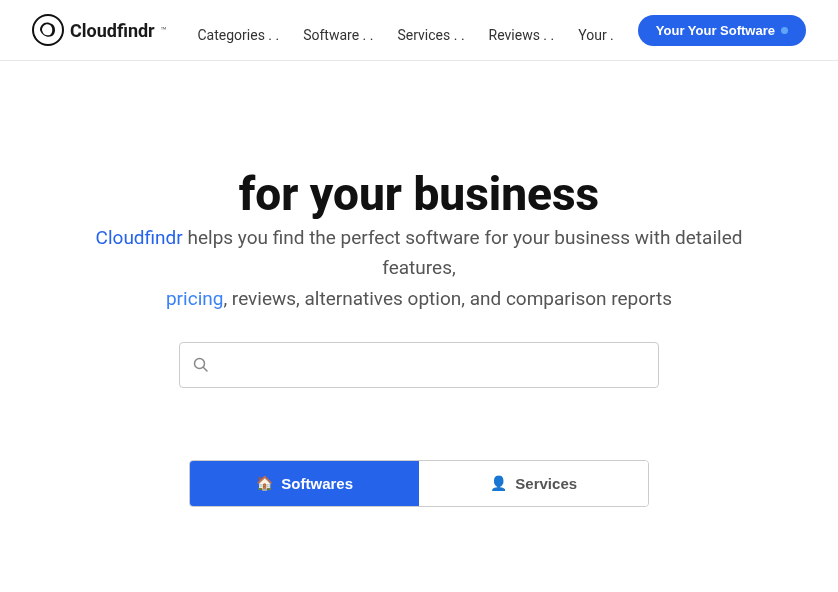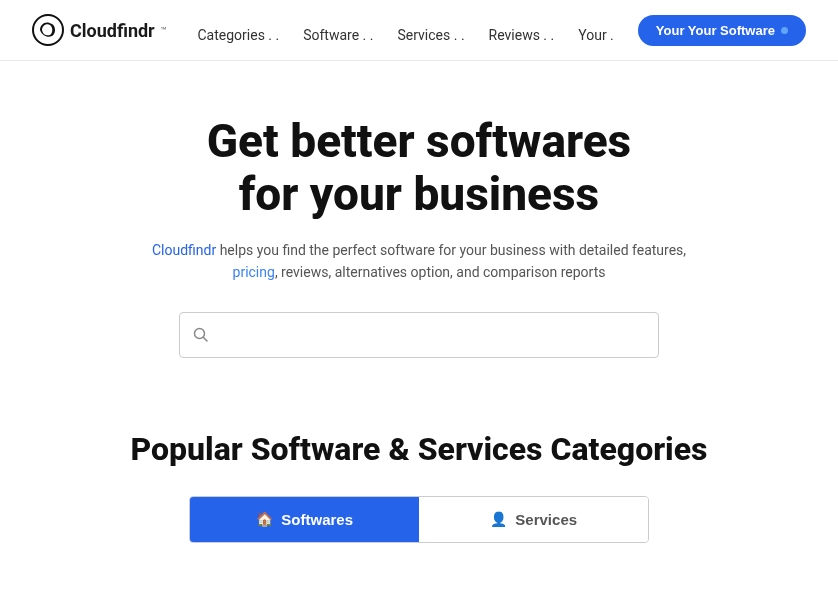--- a/index.html
+++ b/index.html
@@ -111,22 +111,22 @@
 
     .hero-title {
       font-size: 46px;
       font-weight: 800;
       line-height: 1.15;
       color: #111;
       max-width: 680px;
     }
 
     .hero-subtitle {
-      margin-top: 18px;
-      font-size: 14px;
+      margin-top: 2px;
+      font-size: 19px;
       line-height: 1.6;
       max-width: 680px;
       color: #555;
     }
 
     .hero-subtitle .brand {
       color: #2563eb;
     }
 
     .hero-subtitle .highlight-red {
@@ -233,42 +233,41 @@
     <a class="nav-link nav-link-blog">Your .</a>
     <button class="cta-button">
       <span>Your Your Software</span>
       <span class="cta-dot"></span>
     </button>
   </nav>
 </header>
 
 <section class="hero">
   <h1 class="hero-title">
-    <span>Get better softwares</span><br>
+    <br>
     <span>for your business</span>
   </h1>
 
   <p class="hero-subtitle">
     <span class="brand">Cloudfindr</span><span> helps you find the perfect software for your business with detailed features,</span><br>
     <span class="highlight-red">pricing</span><span>, reviews, alternatives option, and comparison reports</span>
   </p>
 
   <div class="search-wrapper">
     <span class="search-icon-wrapper">
       <svg width="16" height="16" viewBox="0 0 16 16" fill="none">
         <circle cx="6.5" cy="6.5" r="5" stroke="#888" stroke-width="1.5"></circle>
         <line x1="10.5" y1="10.5" x2="14" y2="14" stroke="#888" stroke-width="1.5" stroke-linecap="round"></line>
       </svg>
     </span>
     <input class="search-input" type="text" placeholder="" style="">
   </div>
 </section>
 
 <section class="categories-section">
-  <h2 class="section-title">Popular Software &amp; Services Categories</h2>
 
   <div class="tab-group">
     <button class="tab-btn active">
       <span class="tab-icon">🏠</span>
       <span>Softwares</span>
     </button>
     <button class="tab-btn inactive">
       <span class="tab-icon">👤</span>
       <span>Services</span>
     </button>

